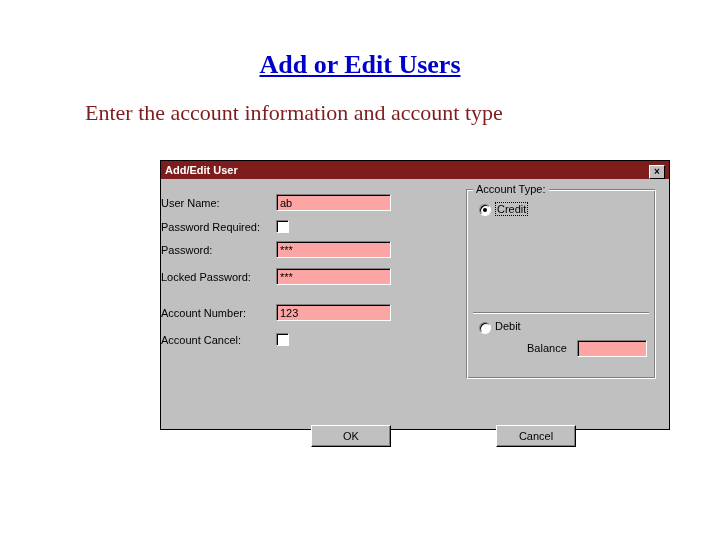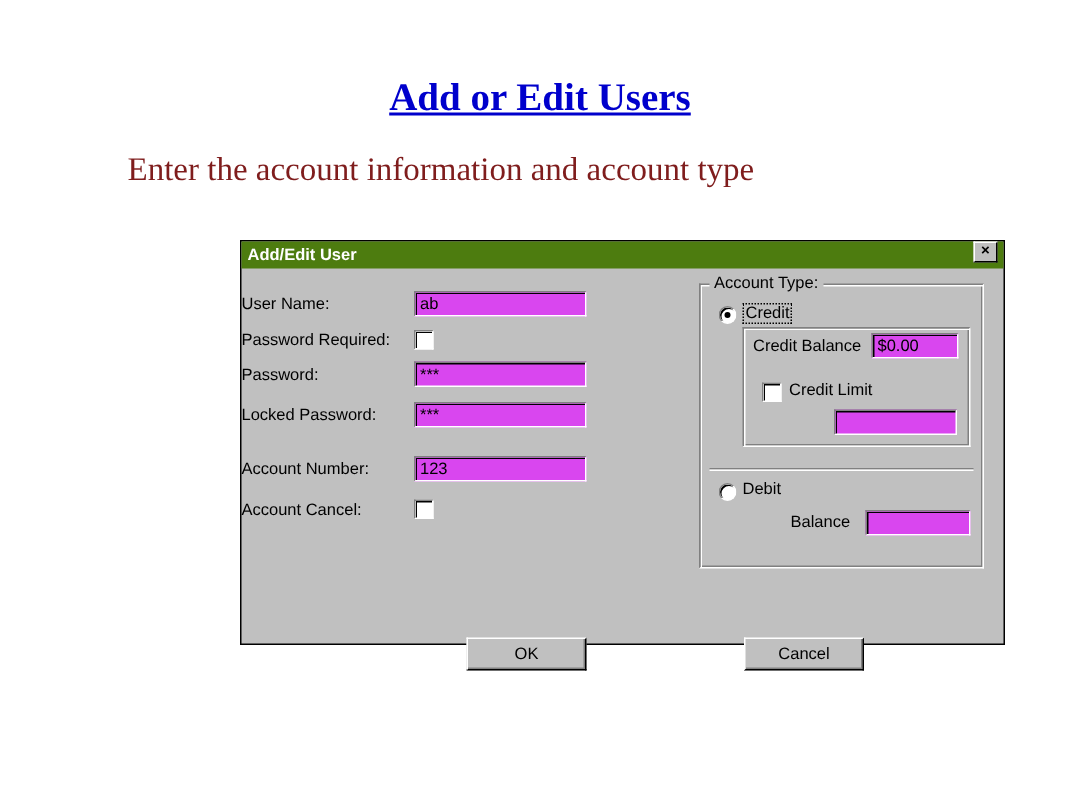--- a/index.html
+++ b/index.html
@@ -31,29 +31,29 @@
     top: 160px;
     width: 510px;
     height: 270px;
     background: #c0c0c0;
     border: 1px solid #000;
     font-family: "MS Sans Serif", Tahoma, Arial, sans-serif;
     font-size: 11px;
     color: #000;
   }
   .titlebar {
-    background: #4d7c0f;
+    background: #7f1d1d;
     color: #fff;
     height: 18px;
     line-height: 18px;
     padding: 0 4px;
     font-weight: bold;
     display: flex;
     justify-content: space-between;
-    align-items: flex-start;
+    align-items: flex-end;
   }
   .close-btn {
     width: 16px;
     height: 14px;
     background: #c0c0c0;
     border-top: 1px solid #fff;
     border-left: 1px solid #fff;
     border-right: 1px solid #000;
     border-bottom: 1px solid #000;
     color: #000;
@@ -67,21 +67,21 @@
     position: relative;
     height: calc(100% - 18px);
   }
   .lbl {
     position: absolute;
     text-align: left;
     font-size: 11px;
   }
   .field {
     position: absolute;
-    background: #d946ef;
+    background: #fca5a5;
     border-top: 1px solid #808080;
     border-left: 1px solid #808080;
     border-right: 1px solid #fff;
     border-bottom: 1px solid #fff;
     box-shadow: inset 1px 1px 0 #000;
     height: 17px;
     font-family: inherit;
     font-size: 11px;
     padding: 1px 3px;
   }
@@ -187,28 +187,20 @@
 
     <div class="lbl" style="left:0;top:155px;width:110px">Account Cancel:</div>
     <div class="chk" style="left:115px;top:154px"></div>
 
     <div class="group" style="left:305px;top:10px;width:190px;height:190px">
       <div class="group-label">Account Type:</div>
 
       <div class="radio checked" style="left:12px;top:14px"></div>
       <span style="position:absolute;left:28px;top:12px"><span class="dotted-focus">Credit</span></span>
 
-      <div class="group" style="left:28px;top:28px;width:152px;height:80px">
-        <div style="position:absolute;left:6px;top:6px;font-size:11px">Credit Balance</div>
-        <input class="field" style="left: 85px; top: 3px; width: 58px;" value="$0.00">
-
-        <div class="chk" style="left:12px;top:36px"></div>
-        <div style="position:absolute;left:30px;top:35px;font-size:11px">Credit Limit</div>
-        <input class="field" style="left: 60px; top: 54px; width: 82px;">
-      </div>
 
       <div style="position:absolute;left:6px;top:122px;width:176px;height:0;border-top:1px solid #808080;border-bottom:1px solid #fff"></div>
 
       <div class="radio" style="left:12px;top:132px"></div>
       <span style="position:absolute;left:28px;top:130px">Debit</span>
 
       <div style="position:absolute;left:60px;top:152px;font-size:11px">Balance</div>
       <input class="field" style="left: 110px; top: 150px; width: 70px;">
     </div>
 

